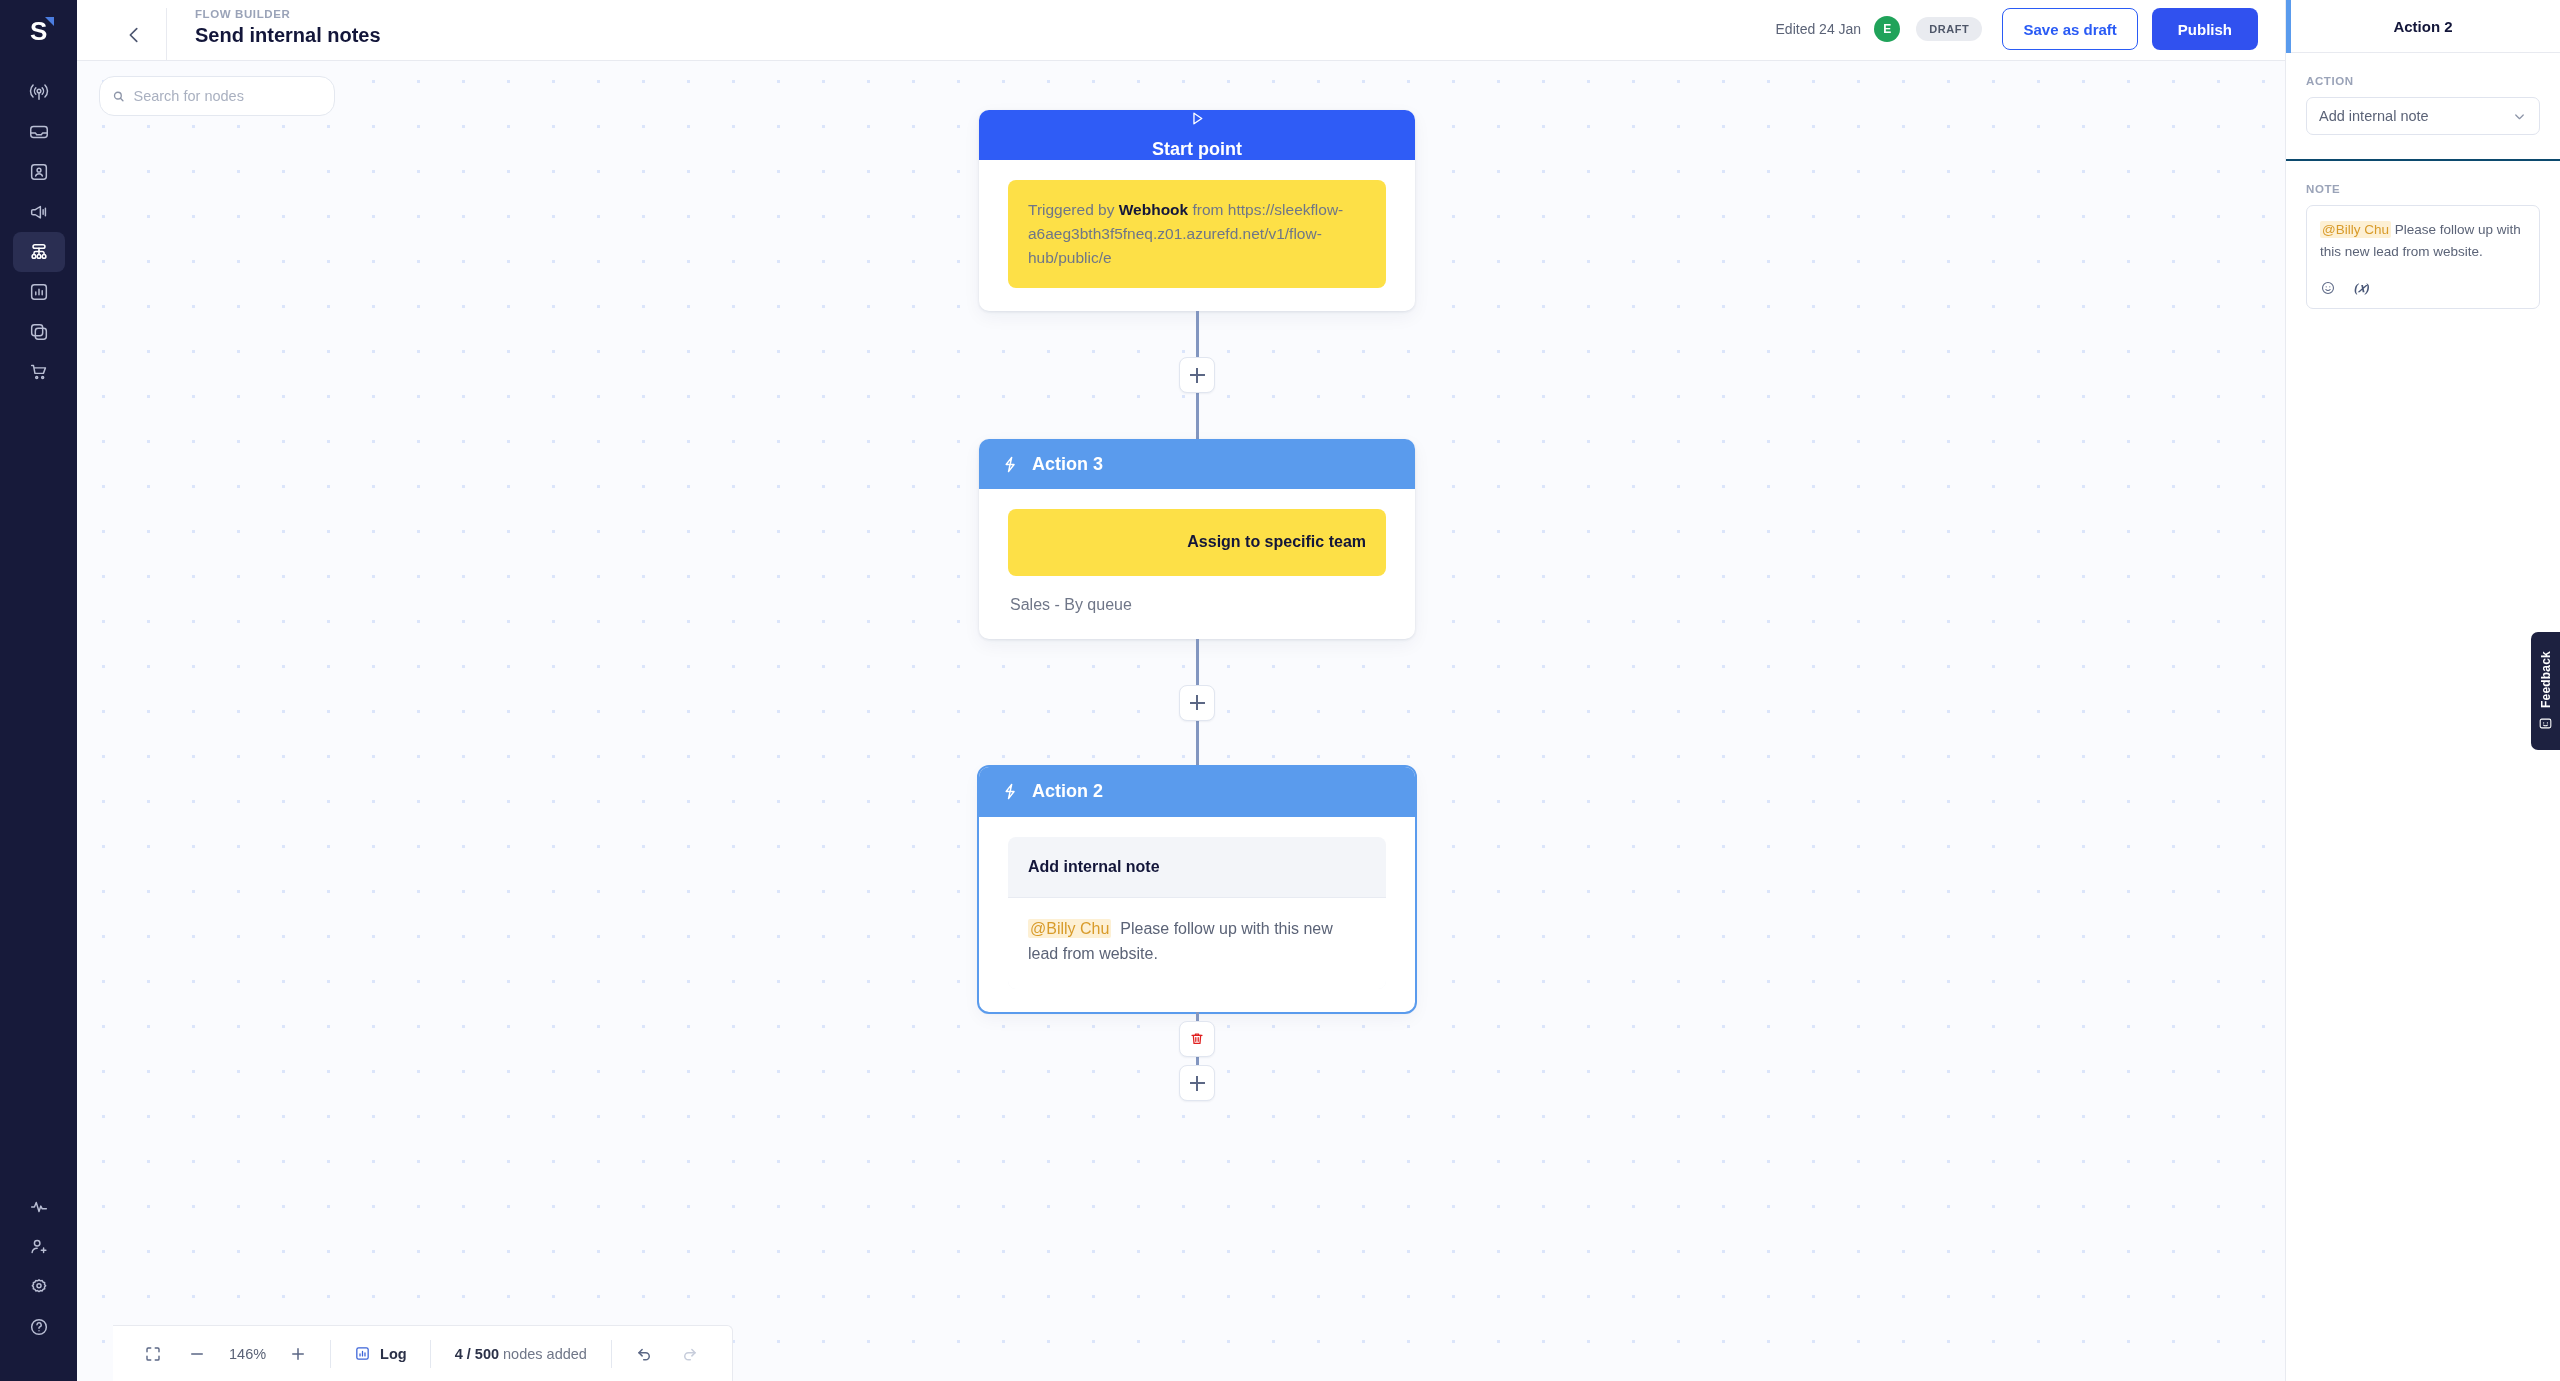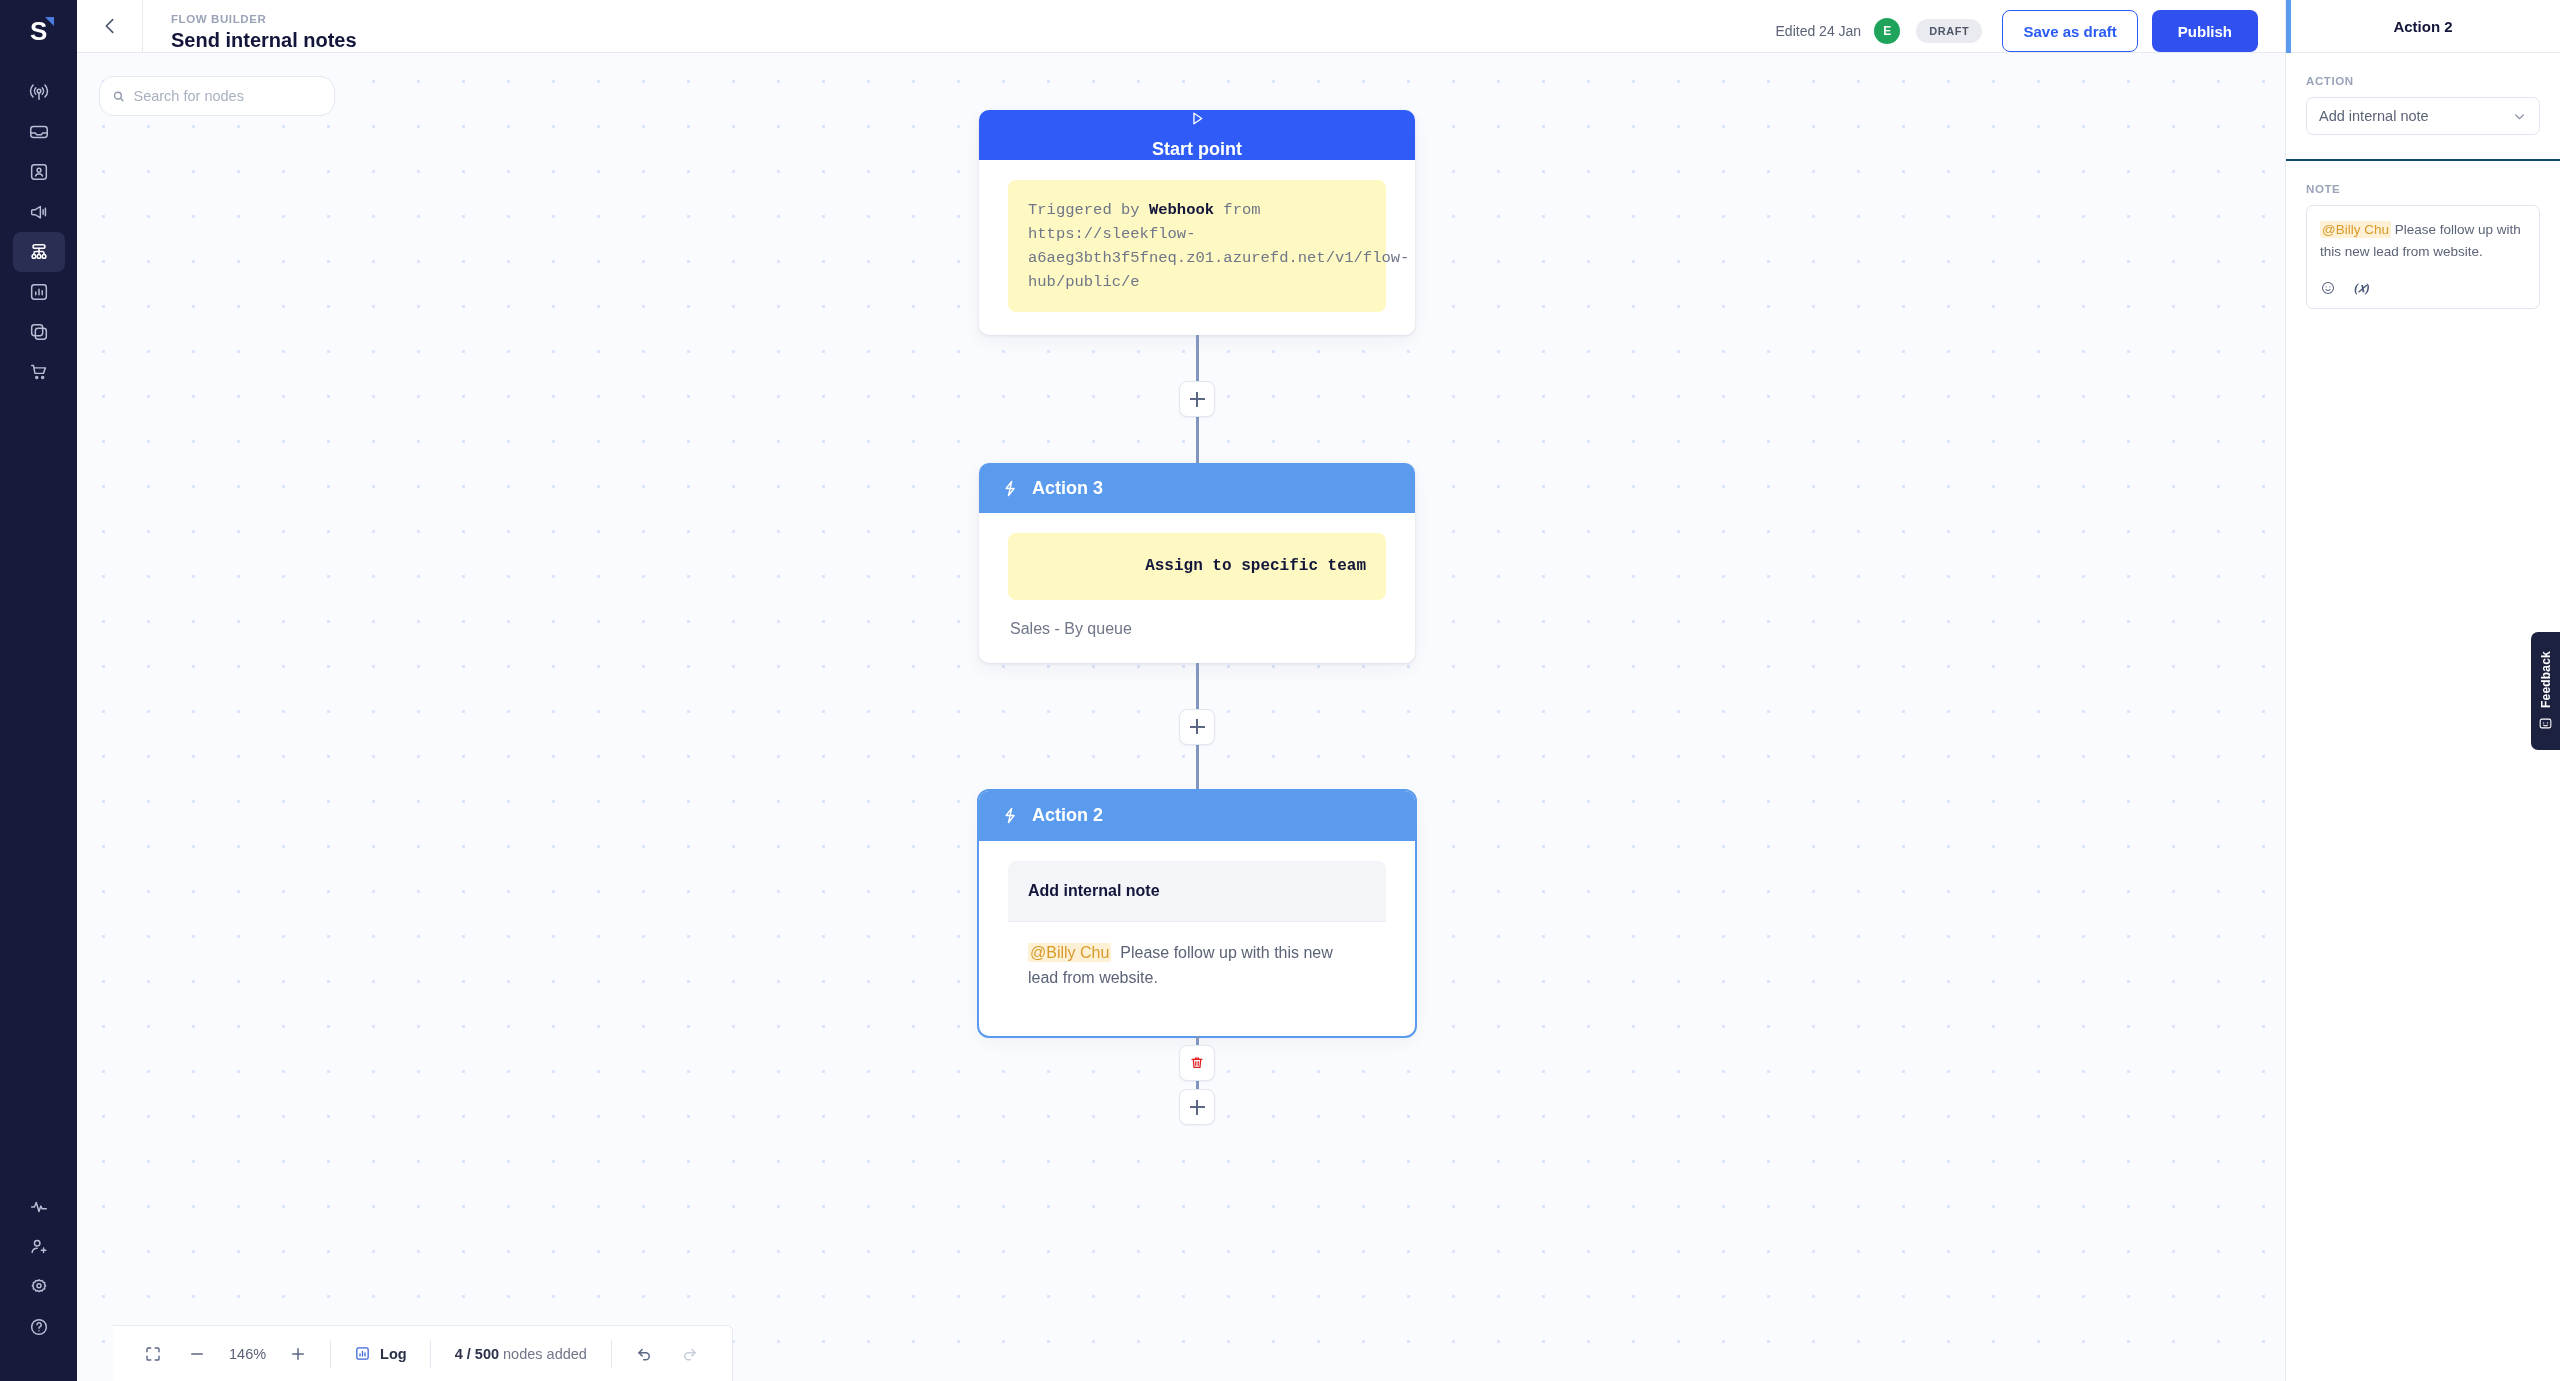--- a/index.html
+++ b/index.html
@@ -46,25 +46,26 @@
   .rail-btn.active { background: #2a2e52; }
   .rail-btn svg { display: block; }
   .rail-bottom { margin-top: auto; display: flex; flex-direction: column; align-items: center; padding-bottom: 34px; }
   .rail-bottom .rail-btn { margin-bottom: 0; }
 
   
   .main { flex: 1 1 auto; position: relative; height: 1381px; }
 
   
   .header {
-    position: absolute; top: 0; left: 0; right: 0; height: 53px;
+    position: absolute; top: 8px; left: 0; right: 0; height: 53px;
     background: #ffffff;
     border-bottom: 1px solid #e8eaf0;
-    display: flex; align-items: flex-end;
+    display: flex; align-items: flex-start;
     z-index: 20;
+    padding-left: 24px;
   }
   .back-cell {
     width: 66px; height: 53px;
     display: flex; align-items: center; justify-content: center;
     border-right: 1px solid #e8eaf0;
     cursor: pointer;
   }
   .title-block { padding-left: 28px; display: flex; flex-direction: column; justify-content: center; }
   .eyebrow {
     font-size: 11.5px; letter-spacing: 0.6px; font-weight: 600;
@@ -139,22 +140,22 @@
     border-radius: 10px;
   }
   .node-head {
     height: 50px; display: flex; align-items: center; gap: 12px;
     padding: 0 22px; color: #fff; font-size: 18px; font-weight: 700;
   }
   .head-start { background: #2f5cf6; flex-direction: column; }
   .head-action { background: #5a9bed; }
   .node-body { padding: 20px 29px 23px 29px; }
   .inner-card {
-    background: #fef9c3; border-radius: 8px; padding: 18px 20px;
-    font-size: 15.5px; line-height: 1.55; color: #6f7688; font-family: Liberation Mono, monospace;
+    background: #fde047; border-radius: 8px; padding: 18px 20px;
+    font-size: 15.5px; line-height: 1.55; color: #6f7688;
   }
   .inner-card.bold { color: #13163a; font-weight: 700; font-size: 16px; padding: 21px 20px; text-align: right; }
   .inner-card b { color: #13163a; font-weight: 700; }
   .node-subtext { font-size: 16px; color: #6f7688; padding: 20px 2px 2px 2px; }
 
   .note-split { background:#f3f5f9; border-radius:8px; overflow:hidden; }
   .note-split .note-title {
     padding: 21px 20px; font-size: 16px; font-weight: 700; color: #13163a;
   }
   .note-split .note-text {

